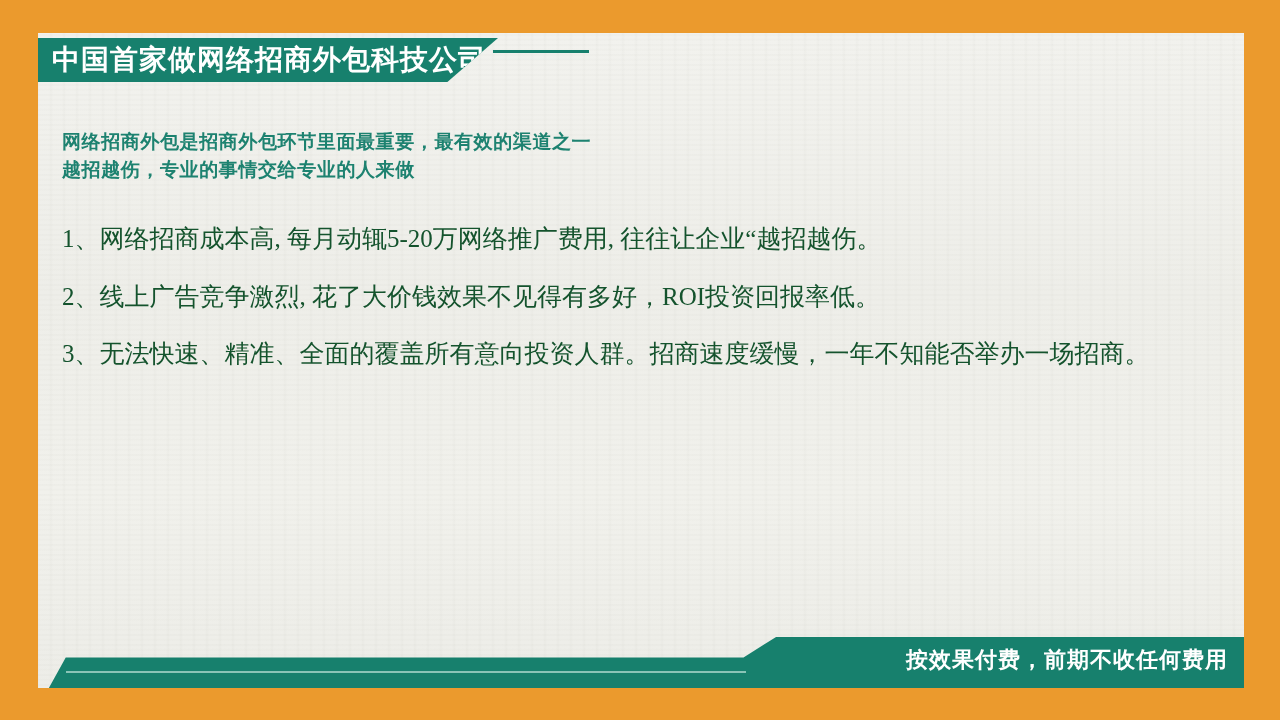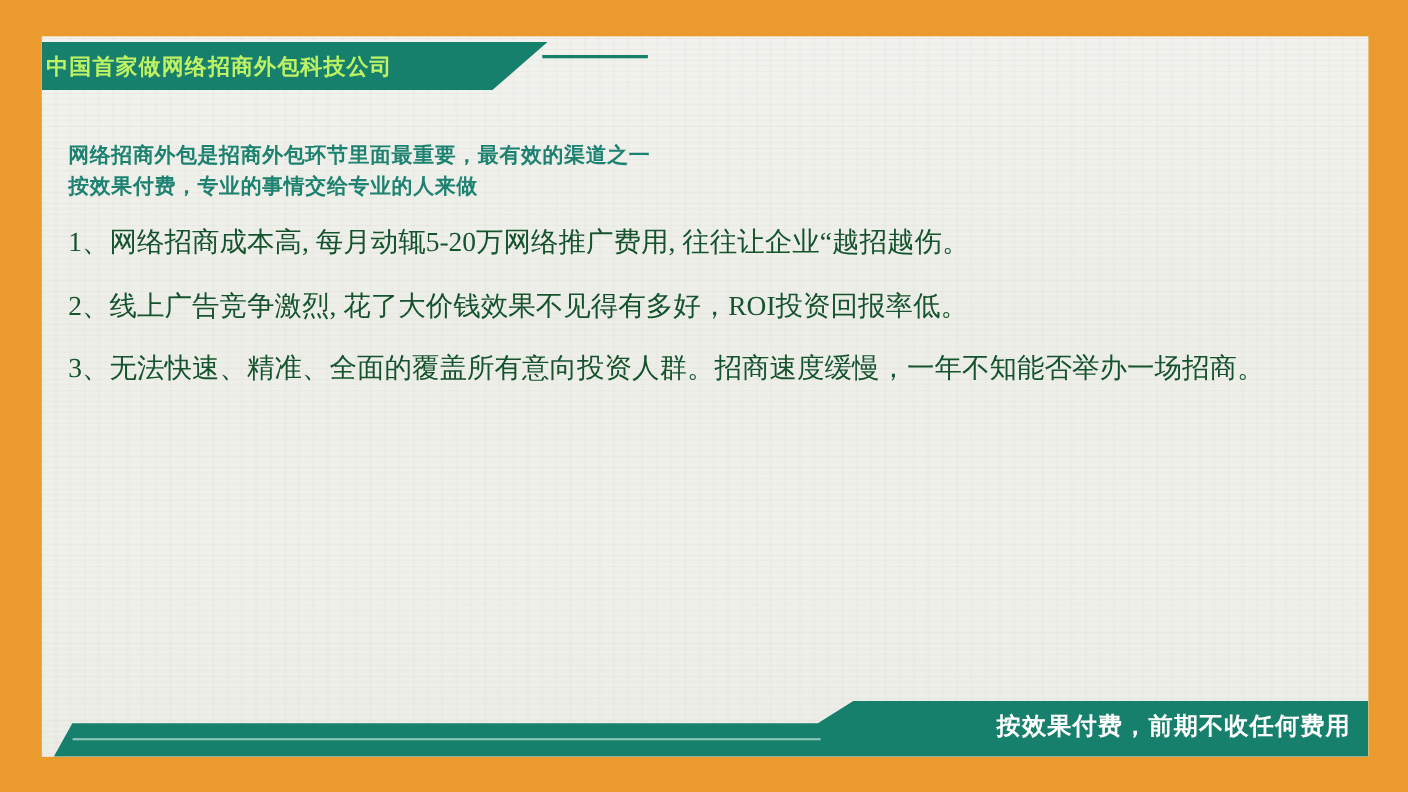--- a/index.html
+++ b/index.html
@@ -53,25 +53,25 @@
     left: 38px;
     top: 38px;
     width: 460px;
     height: 44px;
     background: #17806d;
     clip-path: polygon(0 0, 100% 0, 89% 100%, 0 100%);
     display: flex;
     align-items: center;
   }
   #header-banner .banner-text {
-    color: #bef264;
-    font-size: 20px;
+    color: #ffffff;
+    font-size: 28px;
     font-weight: bold;
     letter-spacing: 1px;
-    padding-left: 4px;
+    padding-left: 14px;
     white-space: nowrap;
     font-family: "Liberation Sans", "DejaVu Sans", sans-serif;
   }
   #header-rule {
     position: absolute;
     left: 493px;
     top: 50px;
     width: 96px;
     height: 3px;
     background: #17806d;
@@ -96,21 +96,21 @@
   }
 
   .subtitle-line {
     color: #1d8270;
     font-size: 19px;
     font-weight: bold;
     letter-spacing: 0.6px;
     line-height: 1.45;
     white-space: nowrap;
   }
-  #subtitle-block { margin-bottom: 20px; }
+  #subtitle-block { margin-bottom: 38px; }
 
   .body-item {
     color: #14532d;
     font-size: 25px;
     line-height: 1.42;
     margin: 0 0 22px 0;
     font-family: "Liberation Serif", "DejaVu Serif", serif;
     max-width: 1120px;
   }
   #body-item-3 { margin-bottom: 30px; }
@@ -165,21 +165,21 @@
   <div id="header-banner">
     <span class="banner-text">中国首家做网络招商外包科技公司</span>
   </div>
   <div id="header-rule"></div>
 
   <div id="content">
 
 
     <div id="subtitle-block">
       <div class="subtitle-line">网络招商外包是招商外包环节里面最重要，最有效的渠道之一</div>
-      <div class="subtitle-line">按效果付费，专业的事情交给专业的人来做</div>
+      <div class="subtitle-line">越招越伤，专业的事情交给专业的人来做</div>
     </div>
 
     <p class="body-item" id="body-item-1">1、网络招商成本高, 每月动辄5-20万网络推广费用, 往往让企业“越招越伤。</p>
 
     <p class="body-item" id="body-item-2">2、线上广告竞争激烈, 花了大价钱效果不见得有多好，ROI投资回报率低。</p>
 
     <p class="body-item" id="body-item-3">3、无法快速、精准、全面的覆盖所有意向投资人群。招商速度缓慢，一年不知能否举办一场招商。</p>
 
 
   </div>

